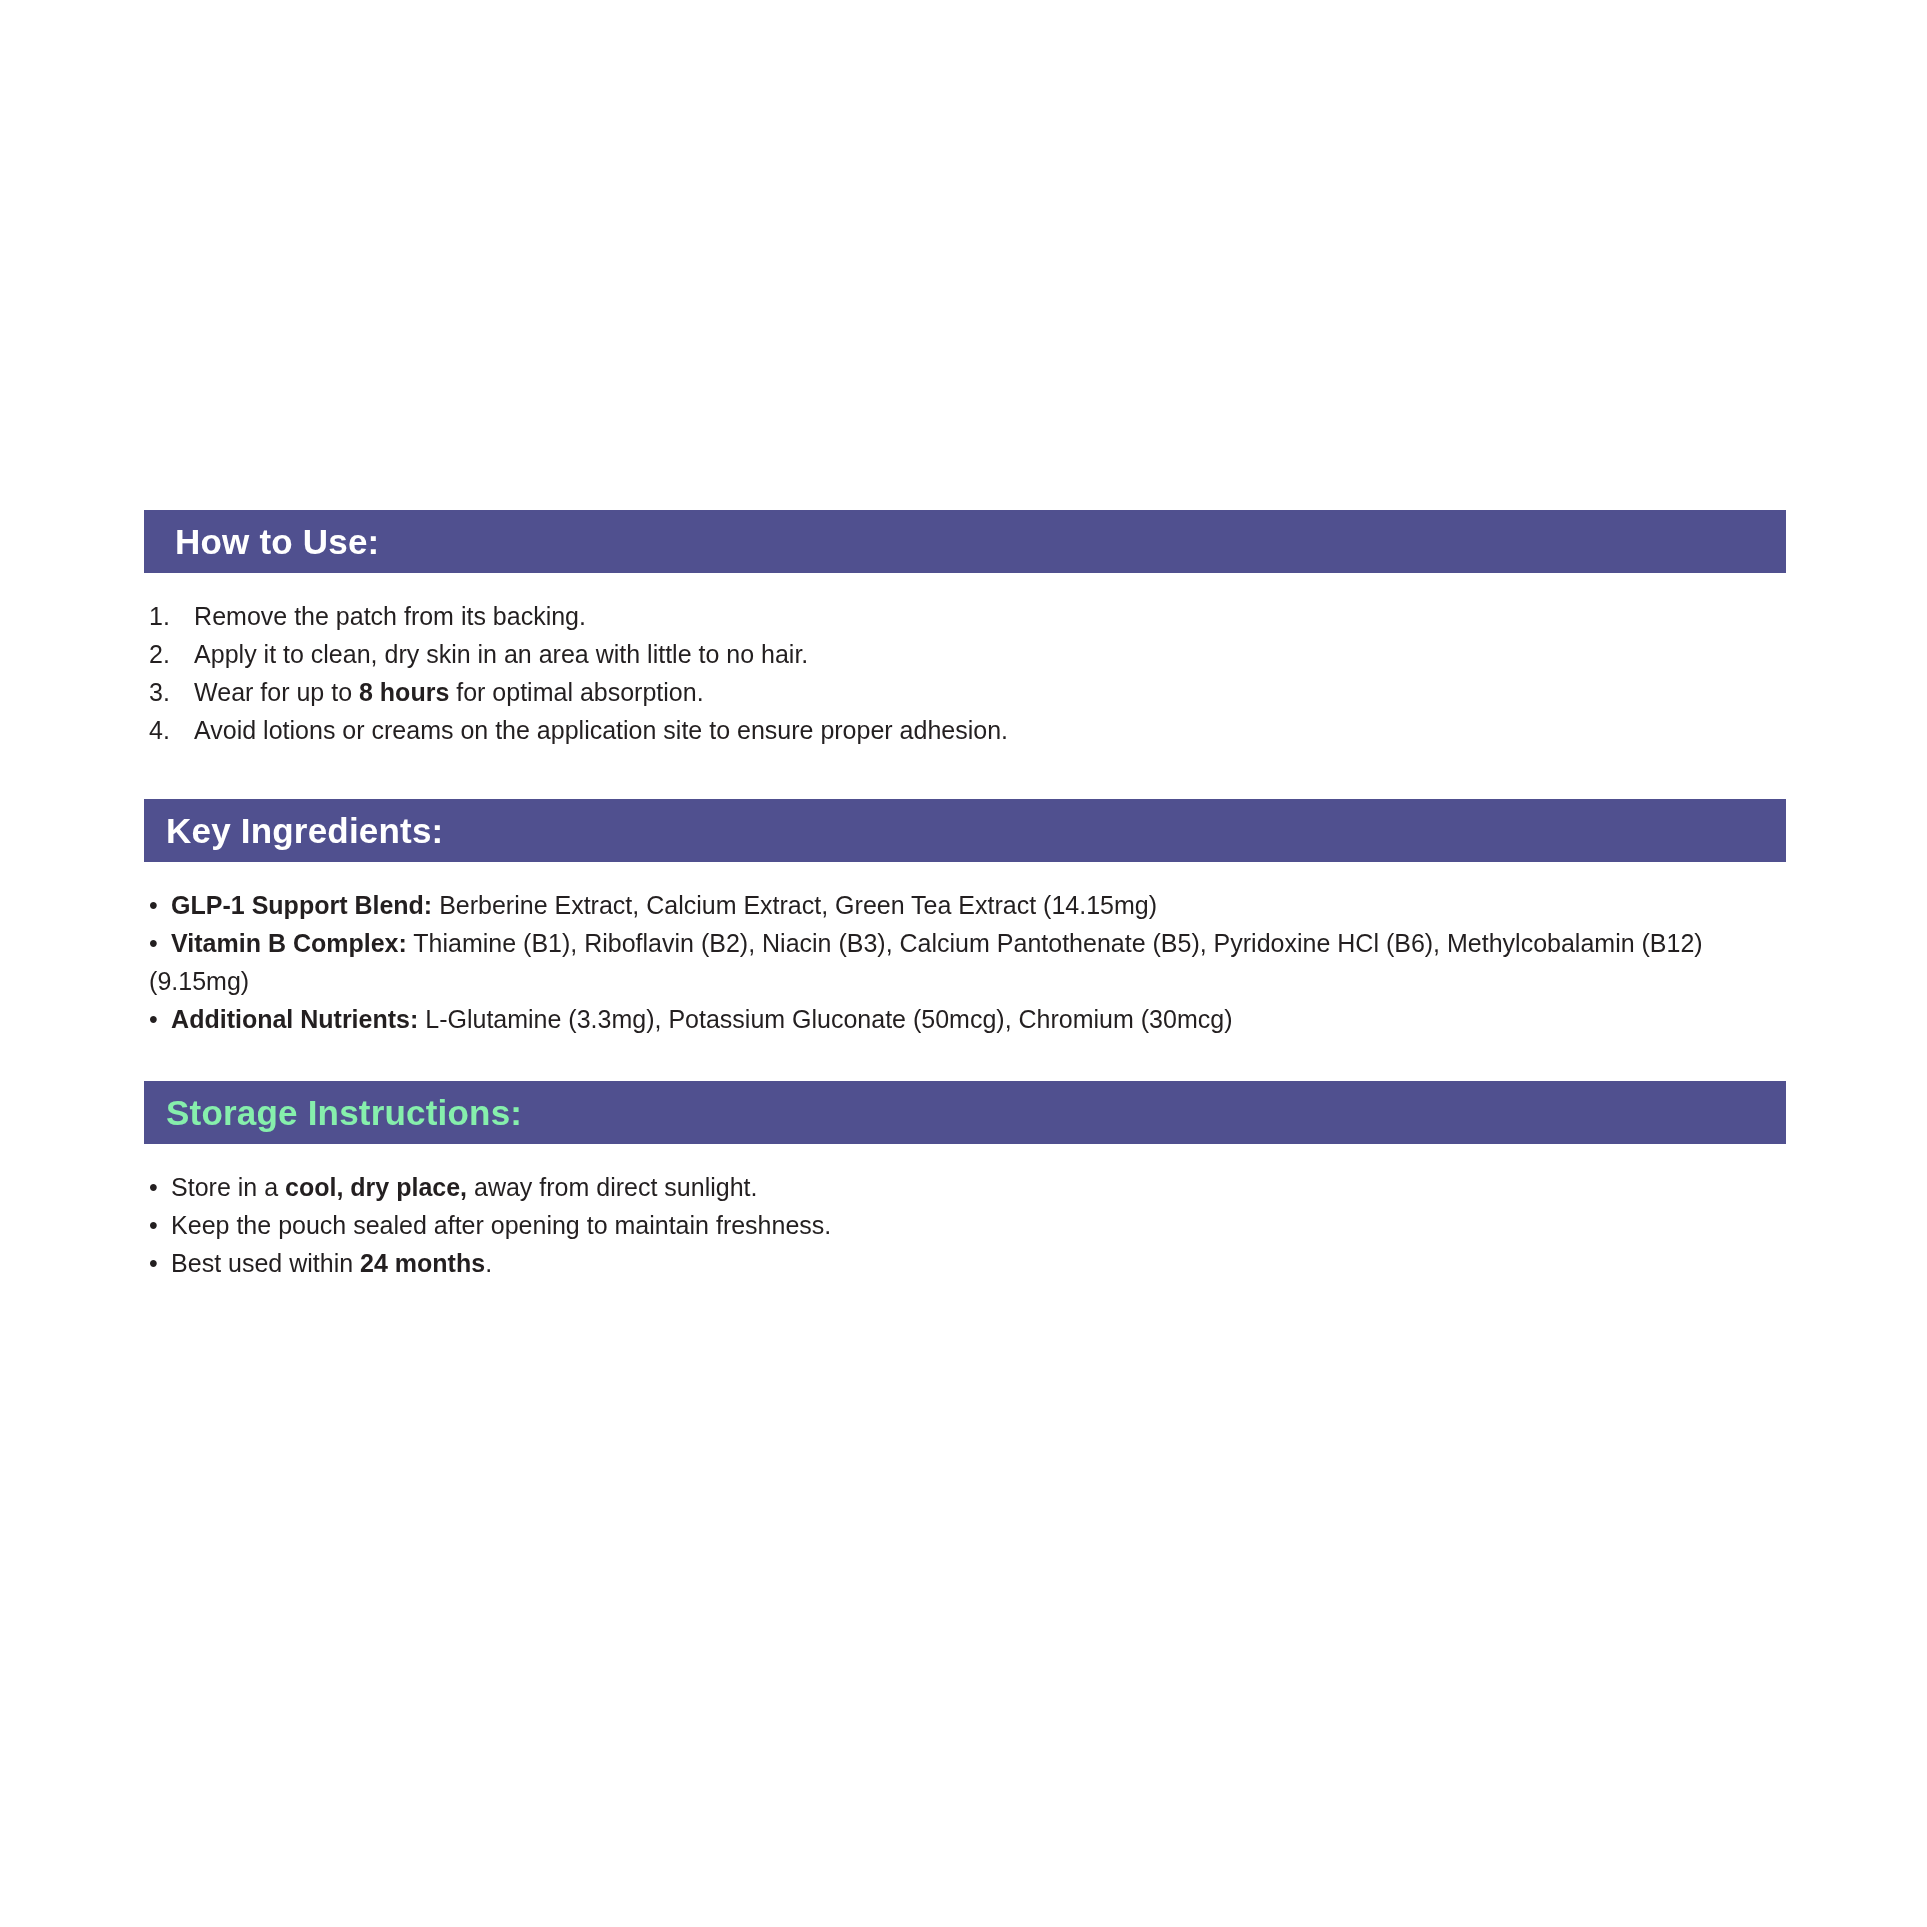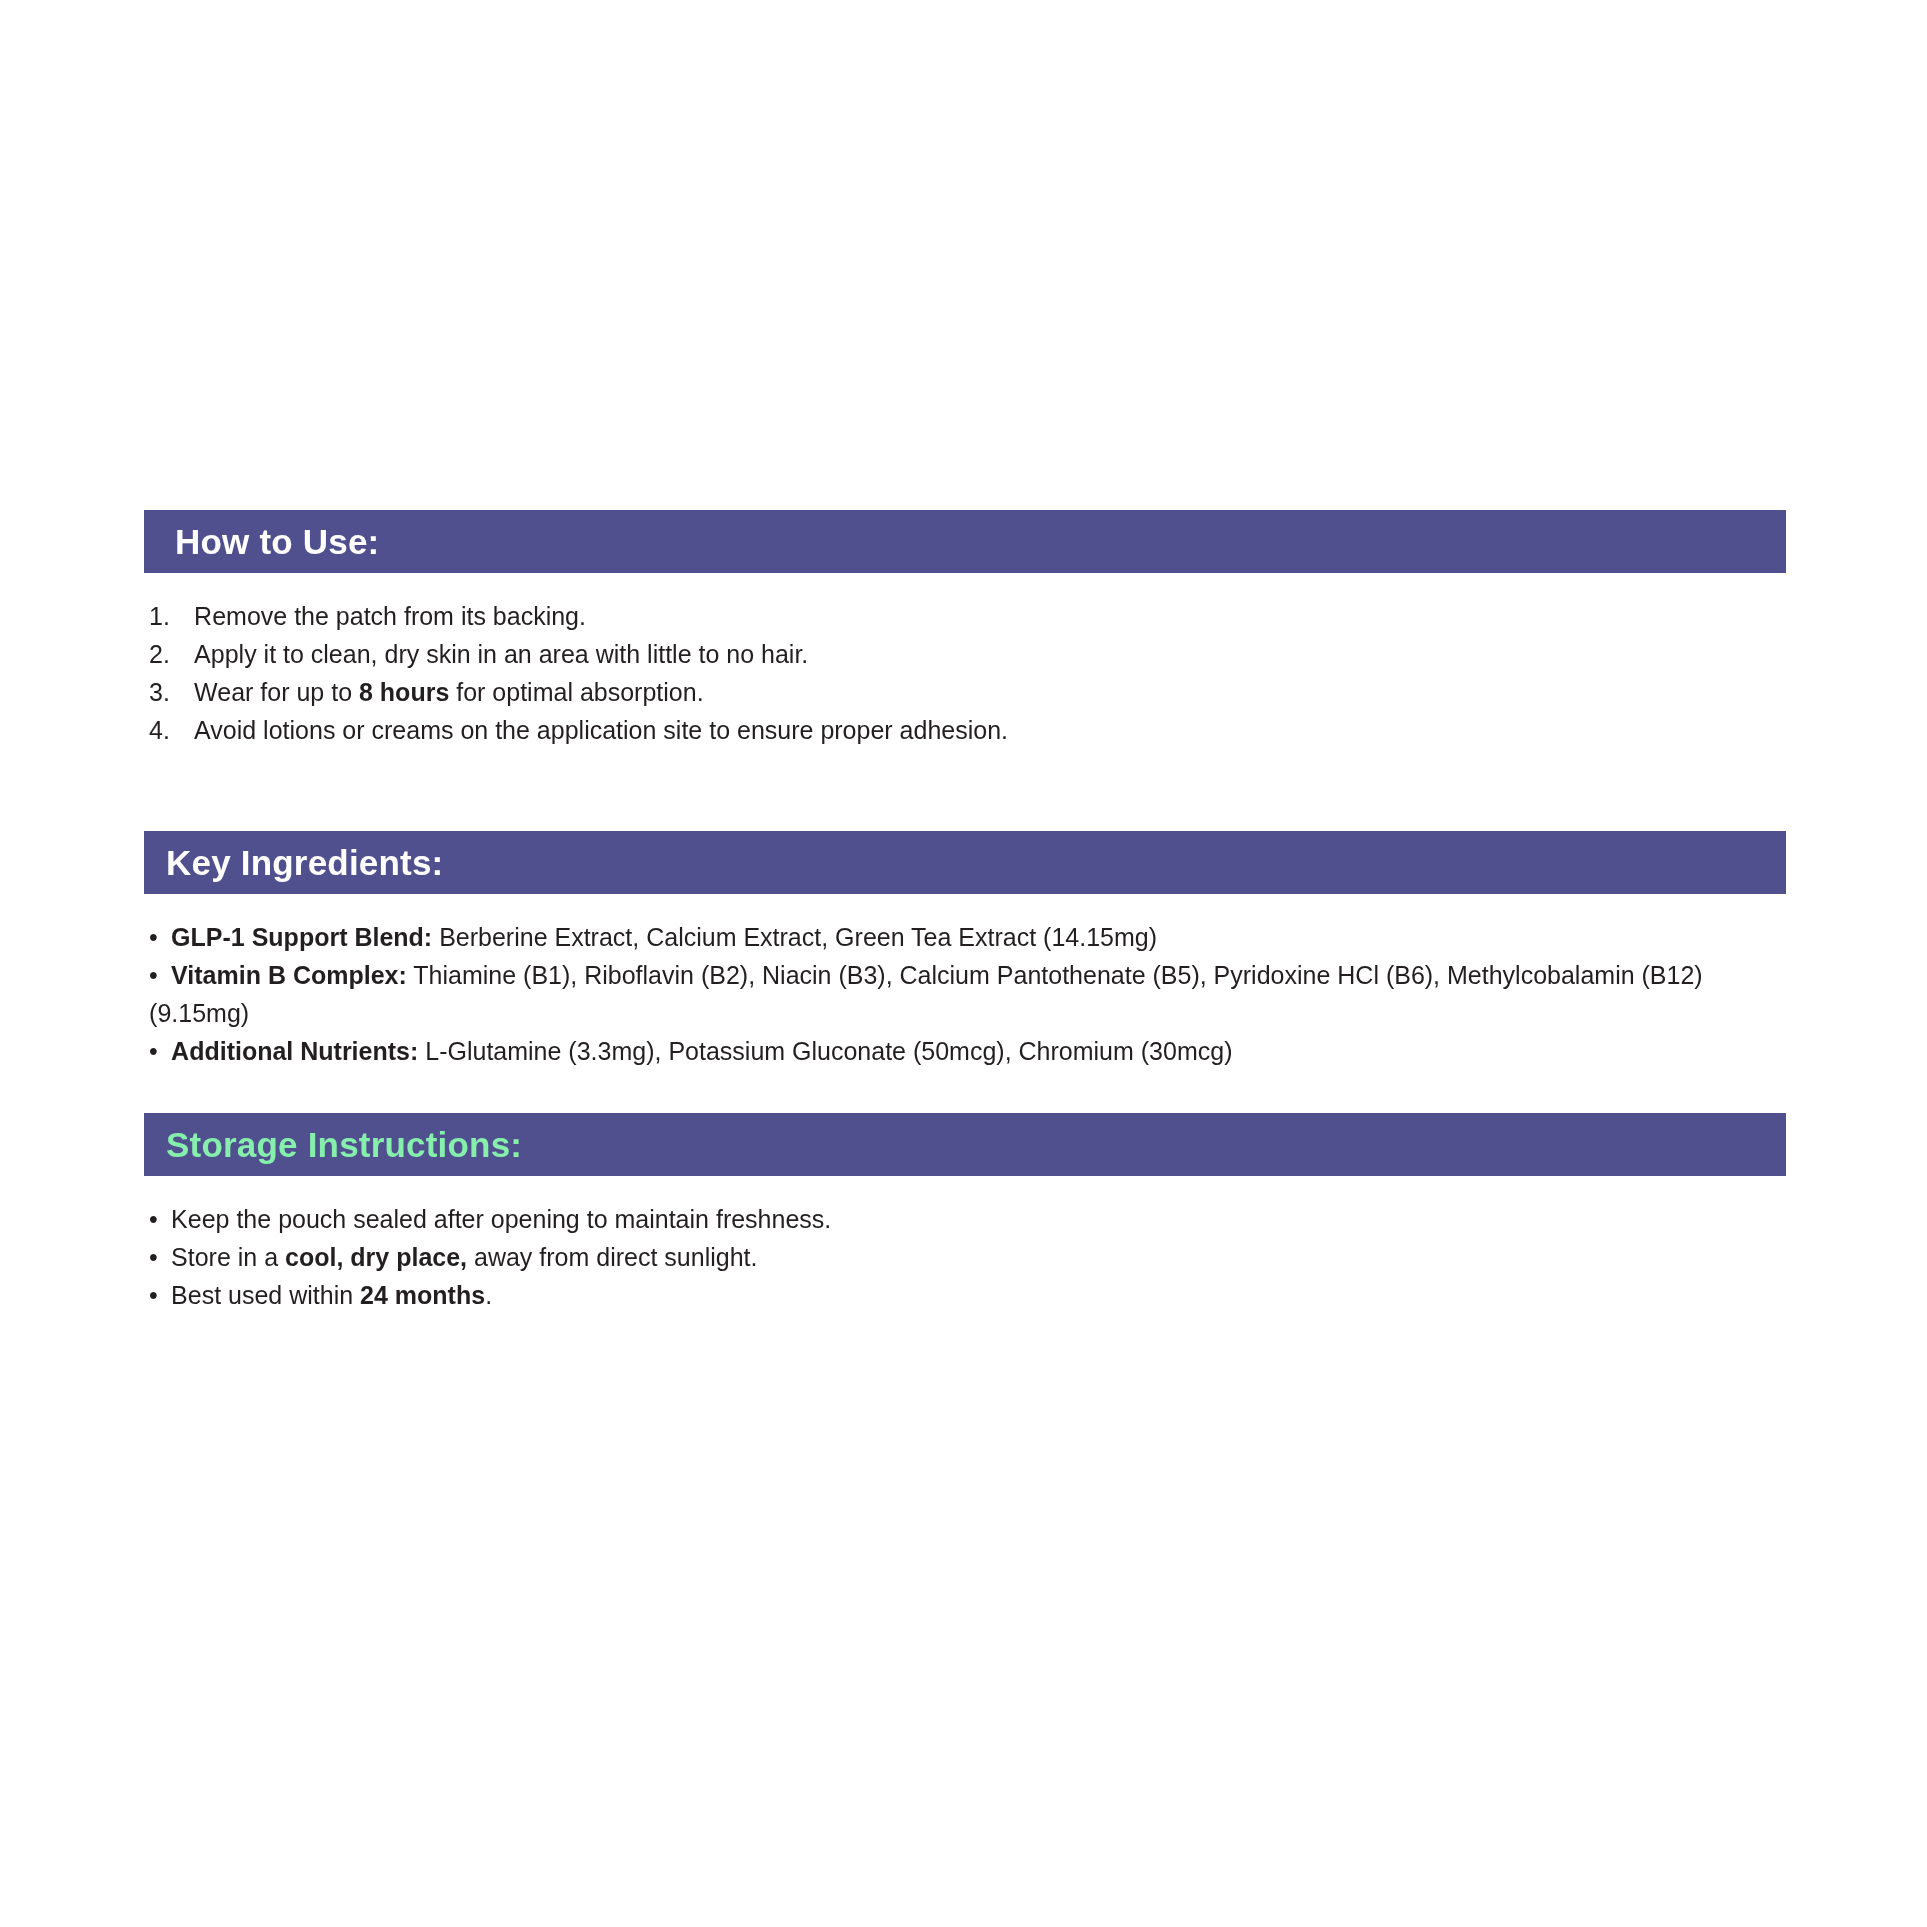--- a/index.html
+++ b/index.html
@@ -90,21 +90,21 @@
         </div>
         <div class="list-line">
           <span class="num">4.</span><span>Avoid lotions or creams on the application site to ensure proper adhesion.</span>
         </div>
       </div>
     </div>
 
     <div class="gap-after-howto"></div>
 
     <div class="section">
-      <div class="band" style="background: rgb(80, 80, 143); color: rgb(255, 255, 255); margin-top: 32px;">
+      <div class="band" style="background: rgb(80, 80, 143); color: rgb(255, 255, 255);">
         <span class="band-title">Key Ingredients:</span>
       </div>
       <div class="body-block">
         <div class="ing-line">
           <span class="bullet">•</span><b>GLP-1 Support Blend:</b><span> Berberine Extract, Calcium Extract, Green Tea Extract (14.15mg)</span>
         </div>
         <div class="ing-line">
           <span class="bullet">•</span><b>Vitamin B Complex:</b><span> Thiamine (B1), Riboflavin (B2), Niacin (B3), Calcium Pantothenate (B5), Pyridoxine HCl (B6), Methylcobalamin (B12) (9.15mg)</span>
         </div>
         <div class="ing-line">
@@ -114,24 +114,24 @@
     </div>
 
     <div class="gap-after-key"></div>
 
     <div class="section">
       <div class="band" style="background: rgb(80, 80, 143); color: #86efac; text-align: center;">
         <span class="band-title">Storage Instructions:</span>
       </div>
       <div class="body-block">
         <div class="list-line">
-          <span class="bullet">•</span><span>Keep the pouch sealed after opening to maintain freshness.</span>
+          <span class="bullet">•</span><span>Store in a </span><b>cool, dry place,</b><span> away from direct sunlight.</span>
         </div>
         <div class="list-line">
-          <span class="bullet">•</span><span>Store in a </span><b>cool, dry place,</b><span> away from direct sunlight.</span>
+          <span class="bullet">•</span><span>Keep the pouch sealed after opening to maintain freshness.</span>
         </div>
         <div class="list-line">
           <span class="bullet">•</span><span>Best used within </span><b>24 months</b><span>.</span>
         </div>
       </div>
     </div>
 
   </div>
 </div>
 

